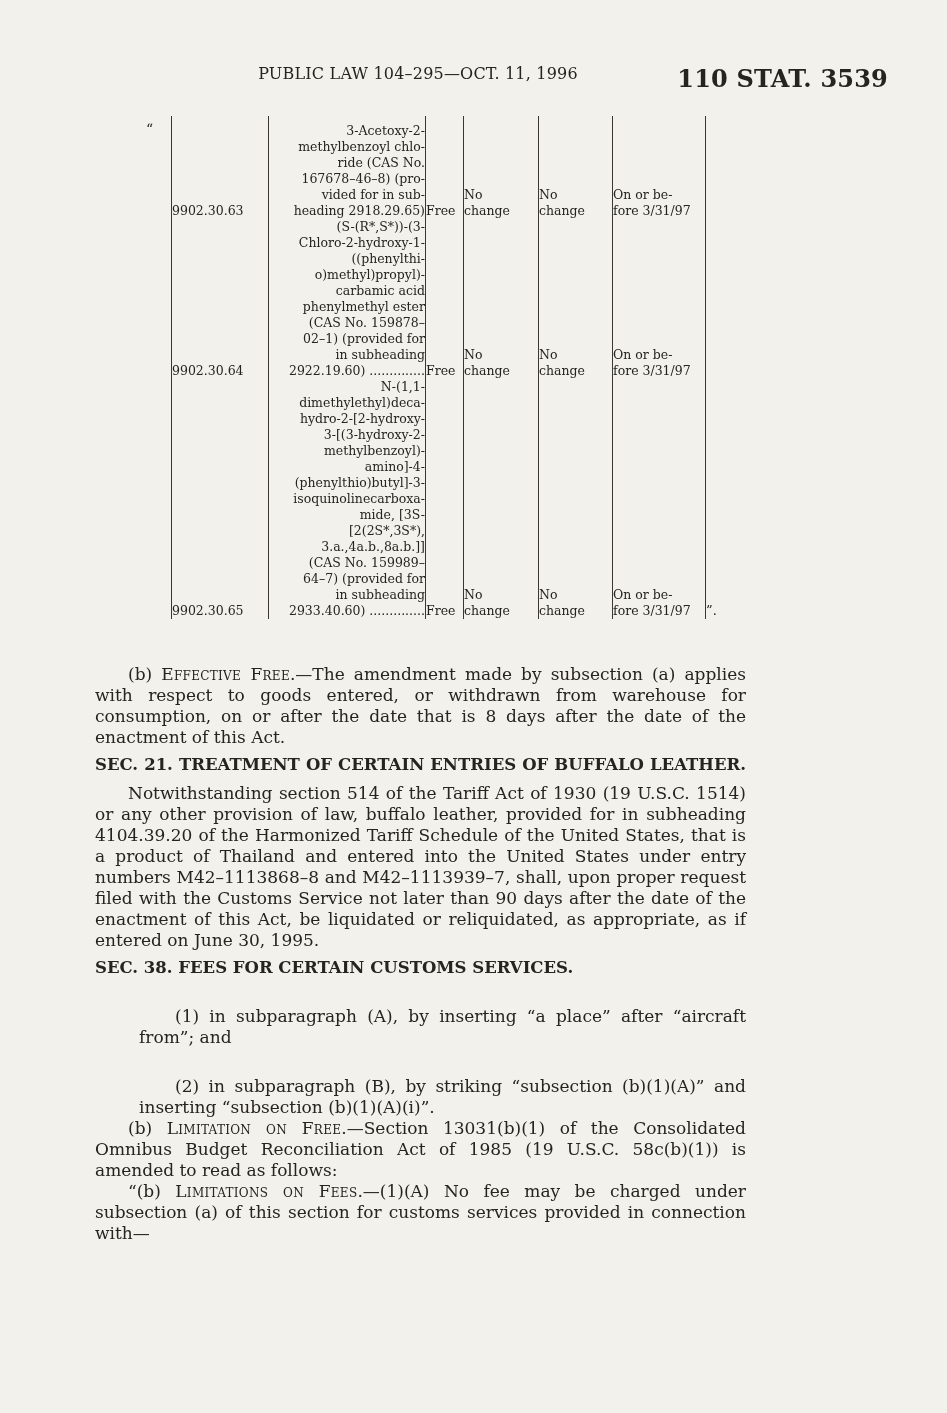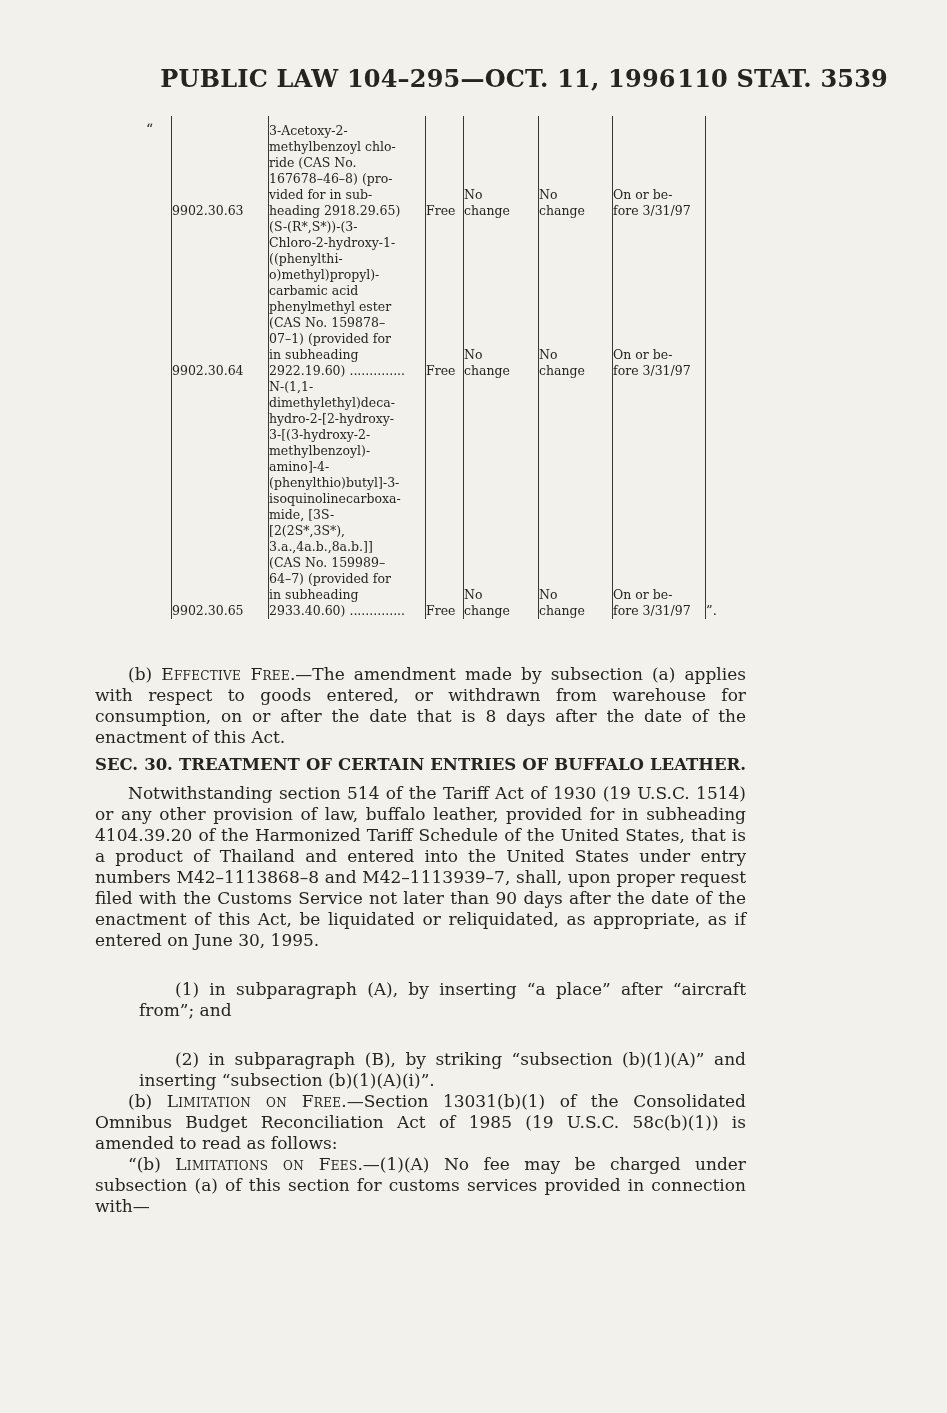--- a/index.html
+++ b/index.html
@@ -11,22 +11,22 @@
     font-family: "DejaVu Serif", "Liberation Serif", serif;
     color: #26241f;
     overflow: hidden;
   }
 
   
   .pl-title {
     position: absolute;
     left: 418px; top: 64px;
     transform: translateX(-50%);
-    font-weight: bold;
-    font-size: 24px;
+    font-weight: normal;
+    font-size: 16px;
     letter-spacing: 0.2px;
     white-space: nowrap;
   }
   .stat-no {
     position: absolute;
     right: 59px; top: 64px;
     font-weight: bold;
     font-size: 24px;
     letter-spacing: 0.2px;
     white-space: nowrap;
@@ -54,21 +54,21 @@
   .w-eff  { width: 93px; }
   .w-q    { width: 26px; }
   table.tariff td {
     border-left: 1.5px solid #3a3731;
     padding: 0;
     vertical-align: bottom;
   }
   table.tariff tr:first-child td { padding-top: 7px; }
   td.c-num  { vertical-align: top; padding-left: 9px; }
   td.c-desc { vertical-align: top; padding-left: 9px; padding-right: 2px;
-              padding-bottom: 16px; white-space: pre; }
+              padding-bottom: 16px; white-space: pre; text-align: right; }
   td.c-free { padding-left: 5px; padding-bottom: 16px; }
   td.c-nc   { padding-left: 11px; white-space: pre; }
   td.c-eff  { padding-left: 7px; white-space: pre; }
   td.c-q    { padding-left: 6px; padding-bottom: 12px; font-size: 13px; }
 
   
   .body-text {
     position: absolute;
     left: 95px; top: 664px;
     width: 651px;
@@ -128,21 +128,21 @@
         </tr>
         <tr>
           <td class="c-num">9902.30.64</td>
           <td class="c-desc">(S-(R*,S*))-(3-
 Chloro-2-hydroxy-1-
 ((phenylthi-
 o)methyl)propyl)-
 carbamic acid
 phenylmethyl ester
 (CAS No. 159878–
-07–1) (provided for
+02–1) (provided for
 in subheading
 2922.19.60) ..............</td>
           <td class="c-free">Free</td>
           <td class="c-nc">No
 change</td>
           <td class="c-nc">No
 change</td>
           <td class="c-eff">On or be-
 fore 3/31/97</td>
           <td class="c-q"></td>
@@ -174,24 +174,25 @@
           <td class="c-q">”.</td>
         </tr>
       </tbody>
     </table>
   </div>
 
   <main class="body-text">
 
     <p class="para"><span>(b) </span><span class="sc">Effective Free</span><span>.—The amendment made by subsection (a) applies with respect to goods entered, or withdrawn from warehouse for consumption, on or after the date that is 8 days after the date of the enactment of this Act.</span></p>
 
-    <h2 class="sec-heading stretch">SEC. 30. TREATMENT OF CERTAIN ENTRIES OF BUFFALO LEATHER.</h2>
+    <h2 class="sec-heading stretch">SEC. 21. TREATMENT OF CERTAIN ENTRIES OF BUFFALO LEATHER.</h2>
 
     <p class="para">Notwithstanding section 514 of the Tariff Act of 1930 (19 U.S.C. 1514) or any other provision of law, buffalo leather, provided for in subheading 4104.39.20 of the Harmonized Tariff Schedule of the United States, that is a product of Thailand and entered into the United States under entry numbers M42–1113868–8 and M42–1113939–7, shall, upon proper request filed with the Customs Service not later than 90 days after the date of the enactment of this Act, be liquidated or reliquidated, as appropriate, as if entered on June 30, 1995.</p>
 
+    <h2 class="sec-heading">SEC. 38. FEES FOR CERTAIN CUSTOMS SERVICES.</h2>
 
 
     <p class="para item">(1) in subparagraph (A), by inserting “a place” after “aircraft from”; and</p>
 
     <p class="para item">(2) in subparagraph (B), by striking “subsection (b)(1)(A)” and inserting “subsection (b)(1)(A)(i)”.</p>
 
     <p class="para"><span>(b) </span><span class="sc">Limitation on Free</span><span>.—Section 13031(b)(1) of the Consolidated Omnibus Budget Reconciliation Act of 1985 (19 U.S.C. 58c(b)(1)) is amended to read as follows:</span></p>
 
     <p class="para"><span>“(b) </span><span class="sc">Limitations on Fees</span><span>.—(1)(A) No fee may be charged under subsection (a) of this section for customs services provided in connection with—</span></p>
 

